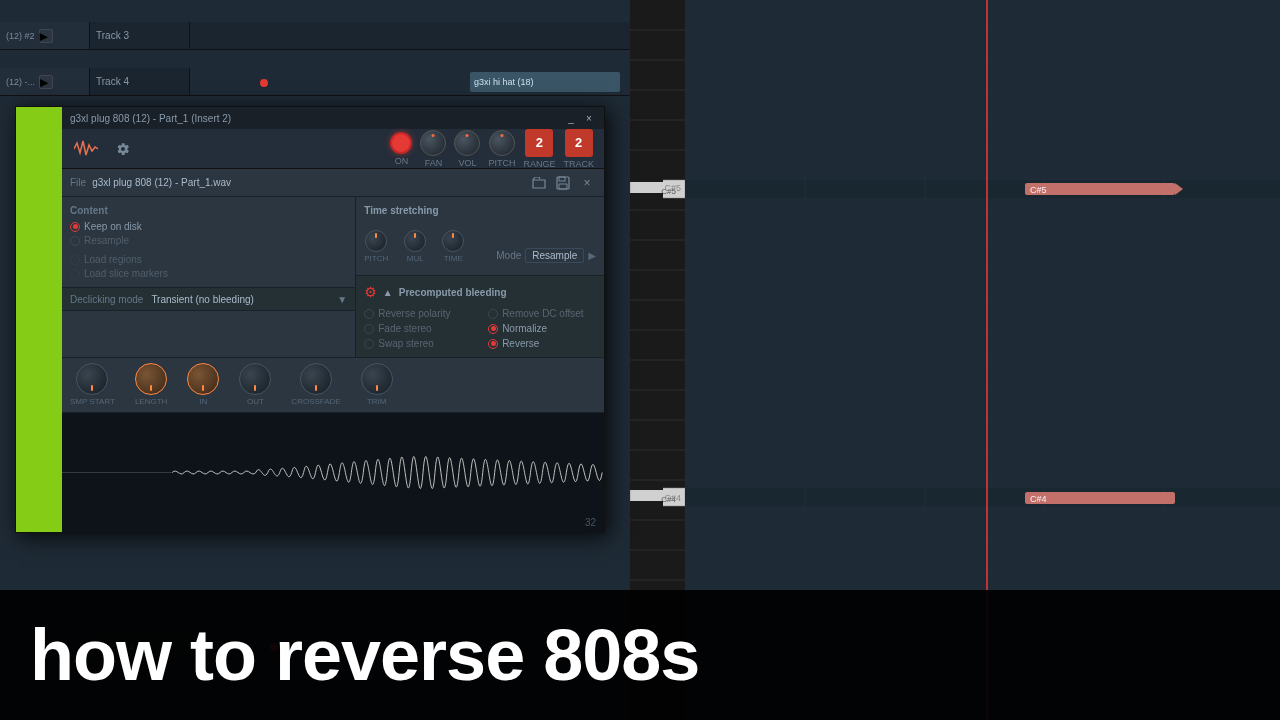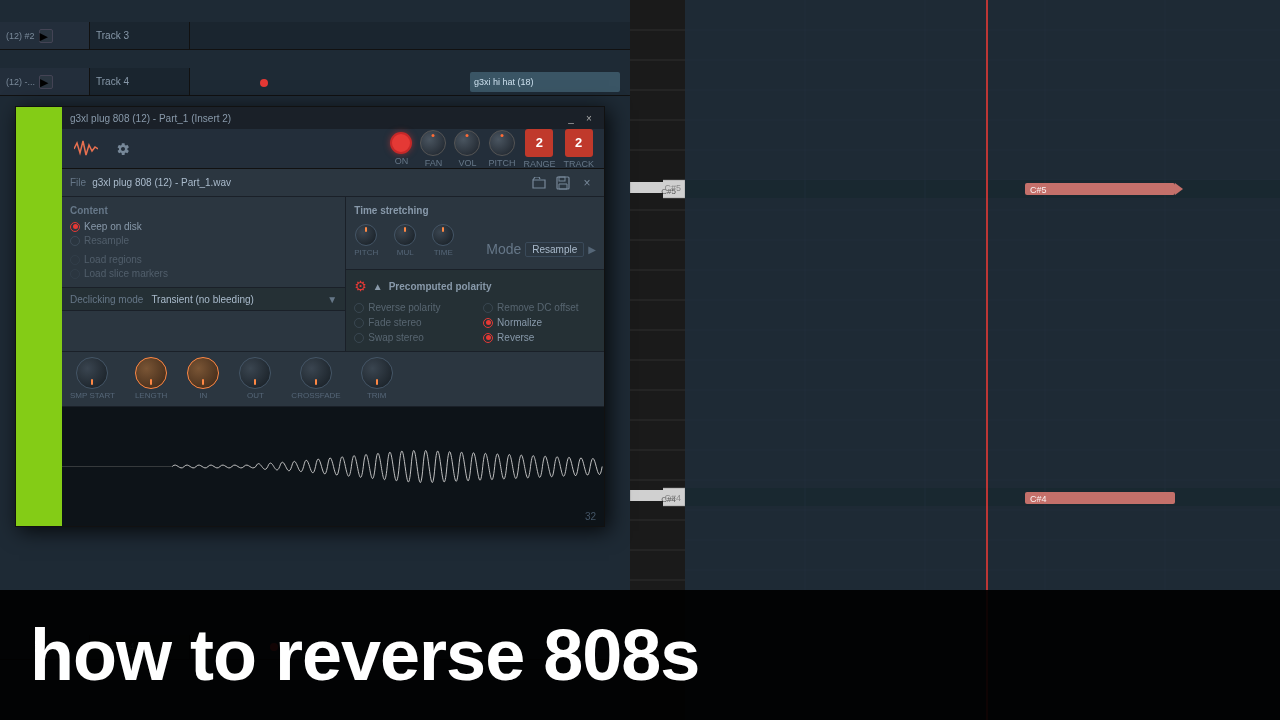--- a/index.html
+++ b/index.html
@@ -250,33 +250,33 @@
 
     .dropdown-arrow {
       color: #667788;
       font-size: 10px;
     }
 
     .ts-header {
       color: #8899aa;
       font-size: 10px;
       font-weight: bold;
-      margin-bottom: 8px;
+      margin-bottom: 14px;
     }
 
     .ts-knobs-row {
       display: flex;
       gap: 16px;
       align-items: flex-end;
       margin-bottom: 4px;
     }
 
     .mode-label {
       color: #667788;
-      font-size: 14px;
+      font-size: 10px;
     }
 
     .mode-value {
       color: #aabbcc;
       font-size: 10px;
       border: 1px solid #3a4a5a;
       padding: 1px 6px;
       border-radius: 2px;
     }
 
@@ -727,21 +727,21 @@
               <div class="mode-value">Resample</div>
               <span style="color:#556677; font-size:10px;">▶</span>
             </div>
           </div>
         </div>
 
         <div class="precomp-section">
           <div class="precomp-header">
             <span class="precomp-icon">⚙</span>
             <span style="color:#8a9aaa; font-size:10px;">▲</span>
-            <span class="precomp-title">Precomputed polarity</span>
+            <span class="precomp-title">Precomputed bleeding</span>
           </div>
           <div class="effects-grid">
 
             <div>
               <div class="radio-item" style="margin-bottom:4px;">
                 <div class="radio-dot inactive"></div>
                 <span style="opacity:0.5;">Reverse polarity</span>
               </div>
               <div class="radio-item" style="margin-bottom:4px;">
                 <div class="radio-dot inactive"></div>

